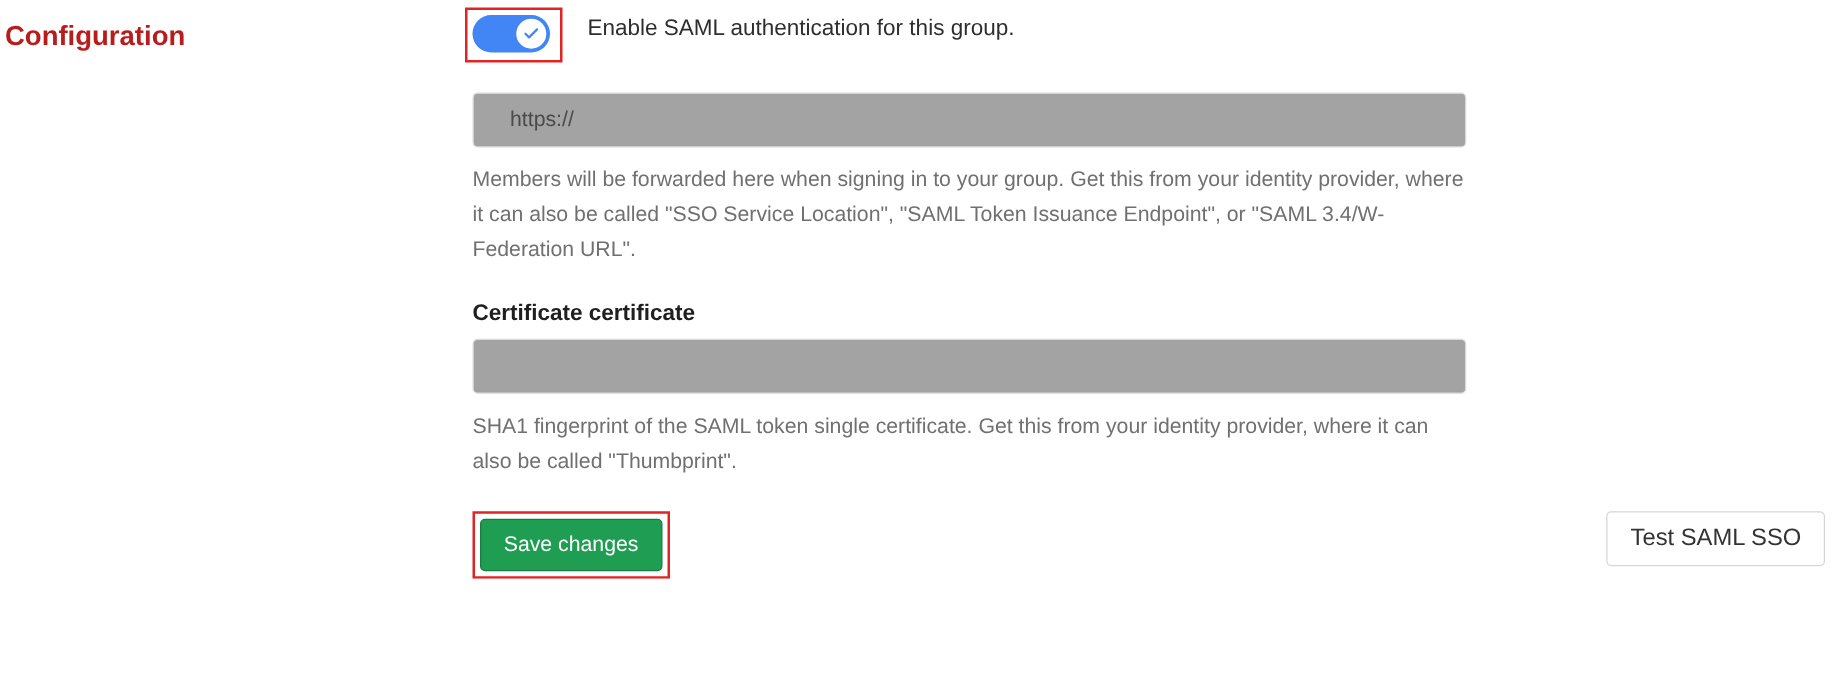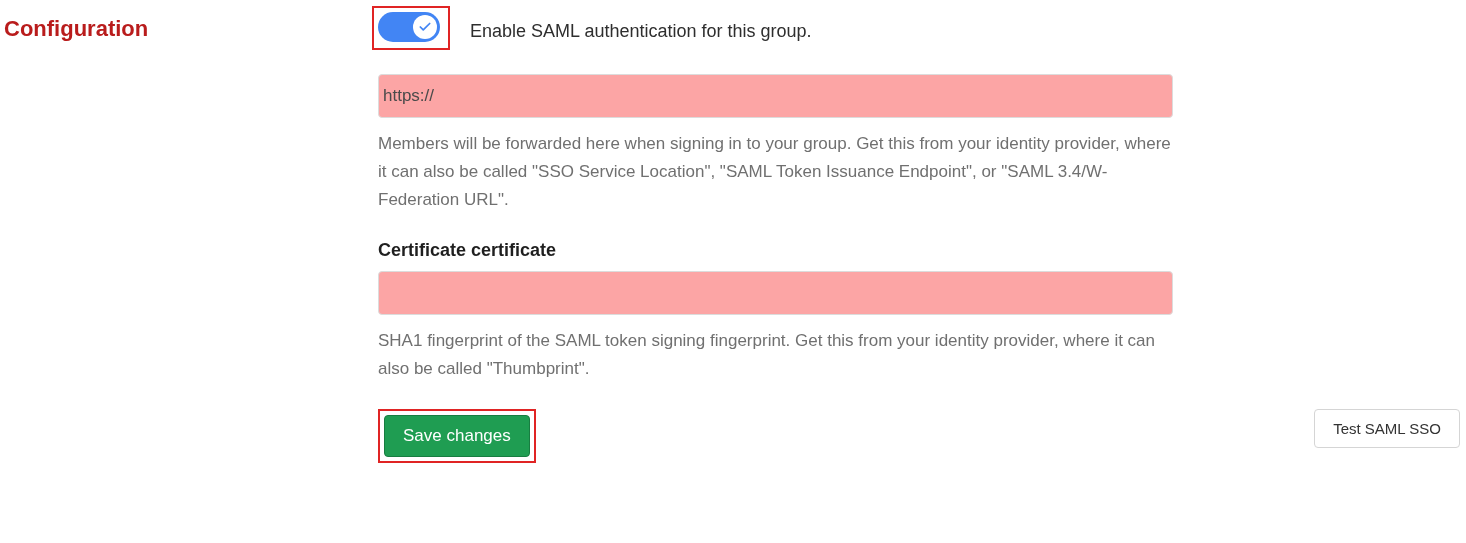--- a/index.html
+++ b/index.html
@@ -26,21 +26,21 @@
     padding-right: 20px;
   }
   .heading {
     font-size: 22px;
     font-weight: 600;
     color: #b91c1c;
     margin: 4px 0 0 0;
   }
   .toggle-row {
     display: flex;
-    align-items: flex-end;
+    align-items: flex-start;
     margin-bottom: 32px;
   }
   .toggle-row.highlighted {
     position: relative;
   }
   .highlight-box {
     position: absolute;
     border: 2px solid #e02424;
     top: -6px;
     left: -6px;
@@ -87,22 +87,22 @@
     font-weight: 600;
     color: #1f1f1f;
     margin-bottom: 10px;
     display: block;
   }
   .text-input {
     width: 100%;
     height: 44px;
     border: 1px solid #dcdcdc;
     border-radius: 4px;
-    background: #fca5a5;
-    padding: 0 4px;
+    background: #a3a3a3;
+    padding: 0 29px;
     font-size: 17px;
     color: #4a4a4a;
   }
   .help-text {
     font-size: 17px;
     color: #707070;
     line-height: 1.65;
     margin-top: 12px;
   }
   .footer-row {
@@ -124,21 +124,21 @@
     border-radius: 4px;
     font-size: 17px;
     padding: 10px 18px;
     cursor: pointer;
   }
   .btn-test {
     background: #fff;
     color: #333;
     border: 1px solid #d5d5d5;
     border-radius: 4px;
-    font-size: 15px;
+    font-size: 19px;
     padding: 10px 18px;
     cursor: pointer;
     text-align: center;
   }
 </style>
 </head>
 <body>
 
 <div class="page">
   <div class="left-col">
@@ -161,21 +161,21 @@
 
 
     <div class="field-block">
       <input type="text" class="text-input" value="https://" style="">
       <div class="help-text">Members will be forwarded here when signing in to your group. Get this from your identity provider, where it can also be called "SSO Service Location", "SAML Token Issuance Endpoint", or "SAML 3.4/W-Federation URL".</div>
     </div>
 
     <div class="field-block">
       <label class="field-label">Certificate certificate</label>
       <input type="text" class="text-input" value="" style="">
-      <div class="help-text">SHA1 fingerprint of the SAML token signing fingerprint. Get this from your identity provider, where it can also be called "Thumbprint".</div>
+      <div class="help-text">SHA1 fingerprint of the SAML token single certificate. Get this from your identity provider, where it can also be called "Thumbprint".</div>
     </div>
 
     <div class="footer-row">
       <div class="save-wrap">
         <button class="btn-save">Save changes</button>
       </div>
       <button class="btn-test">Test SAML SSO</button>
     </div>
 
   </div>

